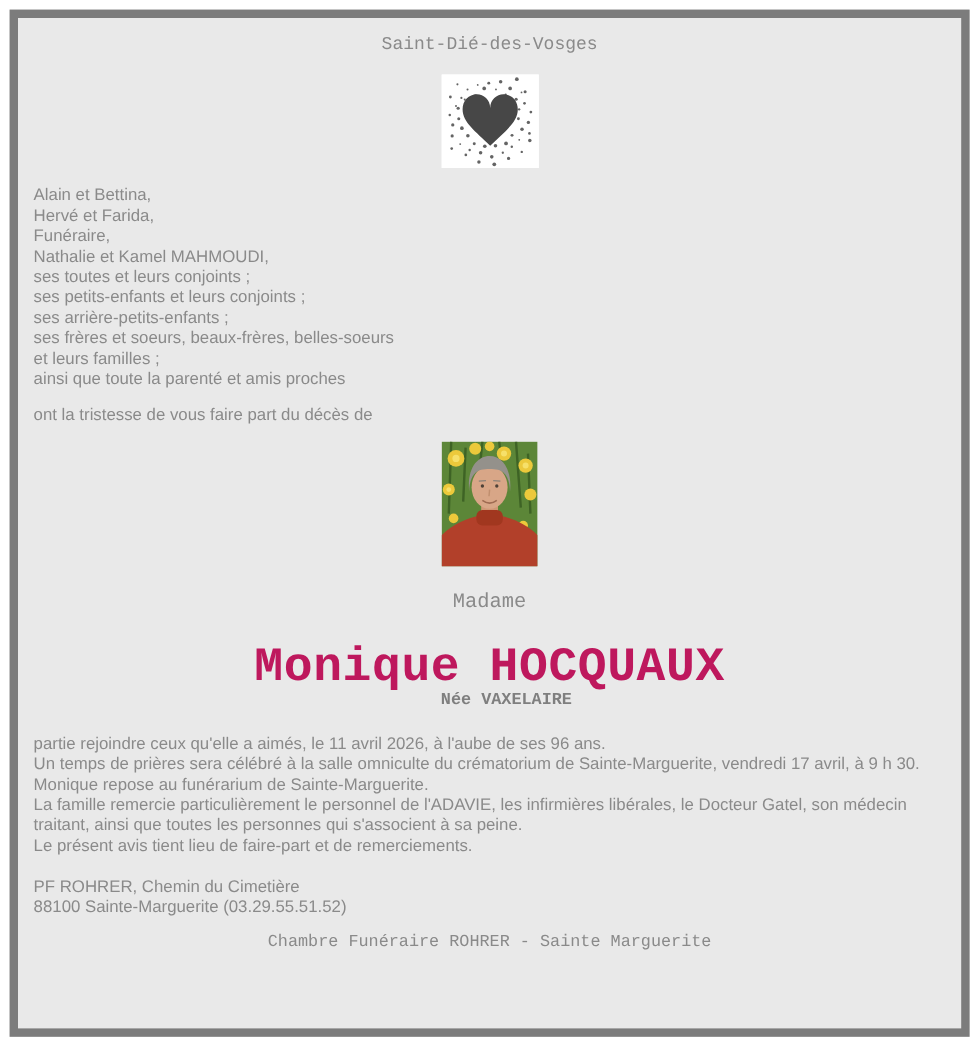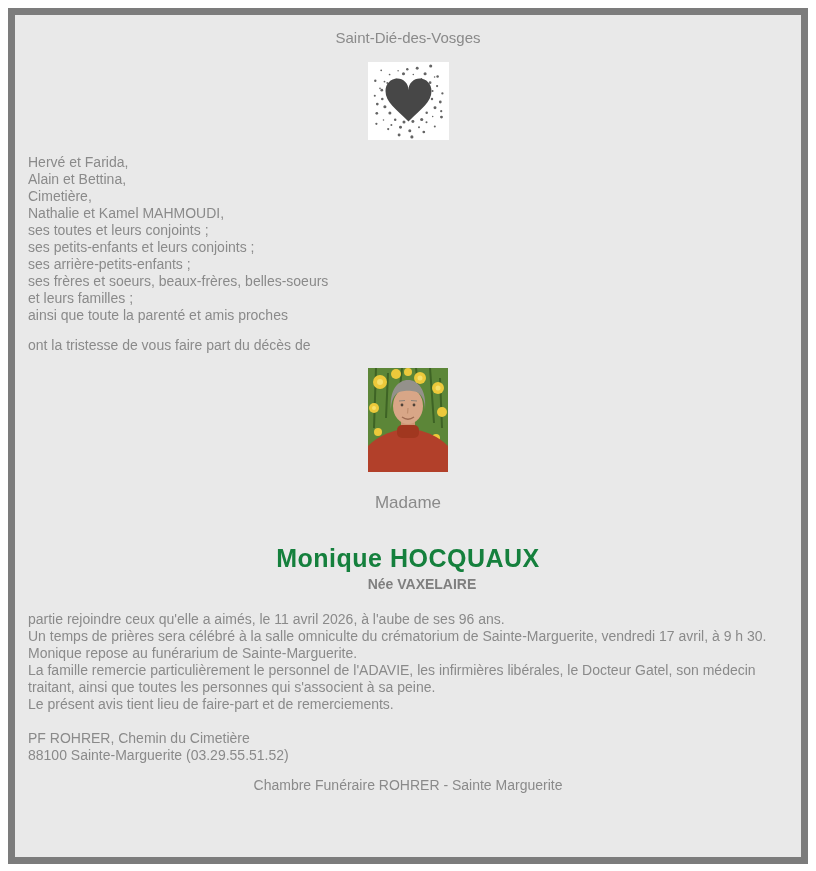--- a/index.html
+++ b/index.html
@@ -5,31 +5,31 @@
   html,body{margin:0;padding:0;background:#ffffff;}
   body{
     width:816px;height:871px;position:relative;
     font-family:"Liberation Sans",sans-serif;
   }
   .card{
     position:absolute;left:8px;top:8px;width:800px;height:856px;
     box-sizing:border-box;border:7px solid #7c7c7c;background:#e9e9e9;
     color:#8a8a8a;font-size:14px;line-height:17px;overflow:hidden;
   }
-  .center{text-align:center;}
+  .center{text-align:center;font-family:Liberation Mono, monospace;}
   .city{margin-top:15px;font-size:15px;line-height:15px;}
   .heart-box{width:81px;height:78px;background:#ffffff;margin:17px auto 0;}
   .heart-box svg{display:block;width:81px;height:78px;}
   .family{margin:14px 13px 0 13px;}
   .family div{white-space:pre;}
   .announce{margin:13px 13px 0 13px;}
   .photo-box{width:80px;height:104px;margin:14px auto 0;}
   .photo-box svg{display:block;width:80px;height:104px;}
   .madame{margin-top:21px;font-size:17px;line-height:20px;}
-  .name{margin-top:30px;font-size:25px;line-height:30px;font-weight:bold;color:#15803d;letter-spacing:0.5px;}
+  .name{margin-top:30px;font-size:40px;line-height:30px;font-weight:bold;color:#be185d;letter-spacing:0.5px;}
   .maiden{margin-top:3px;font-size:14px;line-height:16px;font-weight:bold;color:#7f7f7f;padding-left:28px;}
   .bodytext{margin:19px 12px 0 13px;}
   .contact{margin:17px 13px 0 13px;}
   .footer{margin-top:13px;font-size:14px;line-height:17px;}
 </style>
 </head>
 <body>
 
 <div class="card">
 
@@ -89,23 +89,23 @@
           <circle cx="7.3" cy="18.8" r="1.18"></circle>
           <circle cx="13.2" cy="8.3" r="0.87"></circle>
           <circle cx="62.7" cy="4.0" r="1.55"></circle>
           <circle cx="69.6" cy="14.5" r="1.27"></circle>
         </g>
       <path fill="#474747" d="M40.5 28 C40.5 21 35 16.5 29.5 16.5 C22.5 16.5 17.5 22 17.5 29 C17.5 40 28 47 40.5 59.5 C53 47 63.5 40 63.5 29 C63.5 22 58.5 16.5 51.5 16.5 C46 16.5 40.5 21 40.5 28 Z"></path>
     </svg>
   </div>
 
   <div class="family">
+    <div>Alain et Bettina,</div>
     <div>Hervé et Farida,</div>
-    <div>Alain et Bettina,</div>
-    <div>Cimetière,</div>
+    <div>Funéraire,</div>
     <div>Nathalie et Kamel MAHMOUDI,</div>
     <div>ses toutes et leurs conjoints ;</div>
     <div>ses petits-enfants et leurs conjoints ;</div>
     <div>ses arrière-petits-enfants ;</div>
     <div>ses frères et soeurs, beaux-frères, belles-soeurs</div>
     <div>et leurs familles ;</div>
     <div>ainsi que toute la parenté et amis proches</div>
   </div>
 
   <div class="announce">ont la tristesse de vous faire part du décès de</div>

